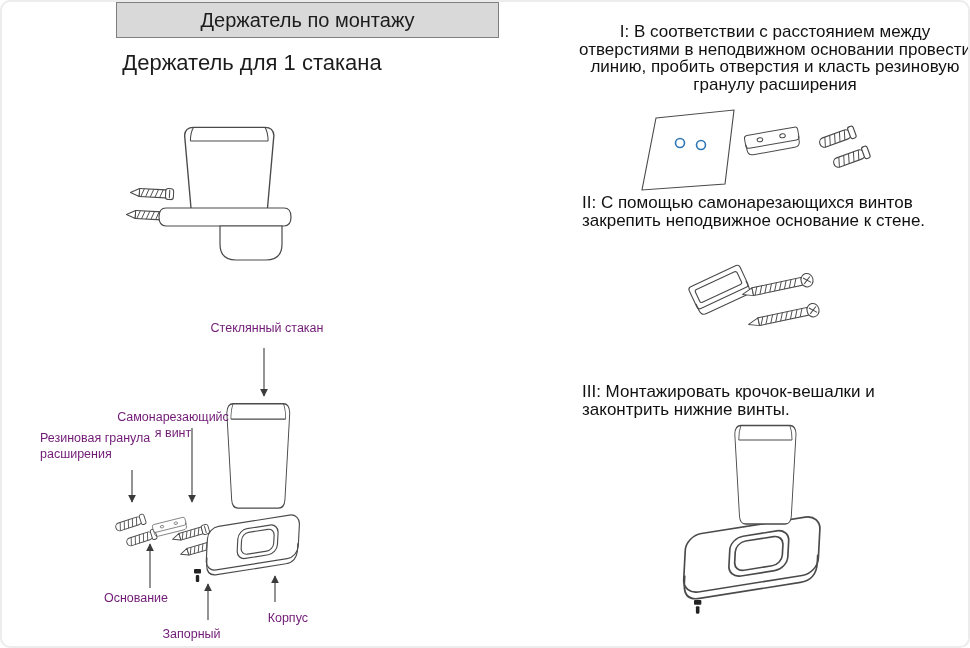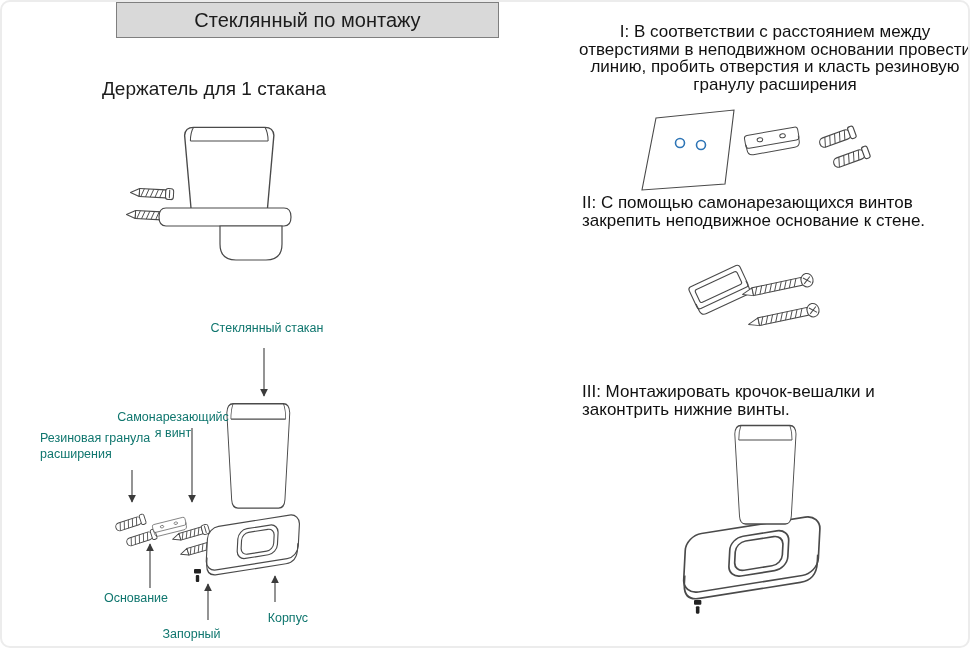--- a/index.html
+++ b/index.html
@@ -5,22 +5,22 @@
   *{box-sizing:border-box}
   html,body{margin:0;padding:0;background:#fff}
   #page{position:relative;width:970px;height:648px;background:#ffffff;
         font-family:"Liberation Sans","DejaVu Sans",sans-serif;color:#1c1c1c;
         border:2px solid #ececec;border-radius:10px;overflow:hidden}
   .abs{position:absolute}
   svg.abs{overflow:visible}
   #title-bar{position:absolute;left:114px;top:0;width:383px;height:36px;
              background:#d9d9d9;border:1px solid #7f7f7f;
              display:flex;align-items:center;justify-content:center;font-size:20px}
-  #subtitle{position:absolute;left:100px;top:76px;width:300px;text-align:left;font-size:19px}
-  .lbl{position:absolute;font-size:12.5px;line-height:15.5px;color:#0f766e}
+  #subtitle{position:absolute;left:100px;top:48px;width:300px;text-align:center;font-size:22px}
+  .lbl{position:absolute;font-size:12.5px;line-height:15.5px;color:#701a75}
   .step-text{position:absolute;font-size:17px;line-height:17.5px;color:#111}
   .ln{display:block}
 </style>
 </head>
 <body>
 
 <div id="page">
 
   <svg style="position:absolute;width:0;height:0" aria-hidden="true">
     <defs>
@@ -100,21 +100,21 @@
       </g>
 
       <g id="setscrew" fill="#222222" stroke="none">
         <rect x="0" y="0" width="7" height="4.5" rx="1"></rect>
         <rect x="1.8" y="6" width="3.4" height="7" rx="1"></rect>
       </g>
     </defs>
   </svg>
 
   <div id="title-bar">
-    <span>Стеклянный по монтажу</span>
+    <span>Держатель по монтажу</span>
   </div>
   <div id="subtitle">Держатель для 1 стакана</div>
 
   <svg class="abs" style="left:118px;top:102px" width="195" height="170">
     <use href="#screw" transform="translate(10,88) rotate(3) scale(1.05)"></use>
     <use href="#screw" transform="translate(6,110) rotate(3) scale(1.05)"></use>
     <use href="#cup" transform="translate(62,20) scale(1.05,0.95)"></use>
     <path d="M46,104 Q39,104 39,113 Q39,122 46,122 L164,122 Q171,122 171,113 Q171,104 164,104 Z" fill="#ffffff" stroke="#4a4a4a" stroke-width="1.2"></path>
     <path d="M100,122 L162,122 L162,140 Q162,156 146,156 L116,156 Q100,156 100,140 Z" fill="#ffffff" stroke="#4a4a4a" stroke-width="1.2"></path>
   </svg>

